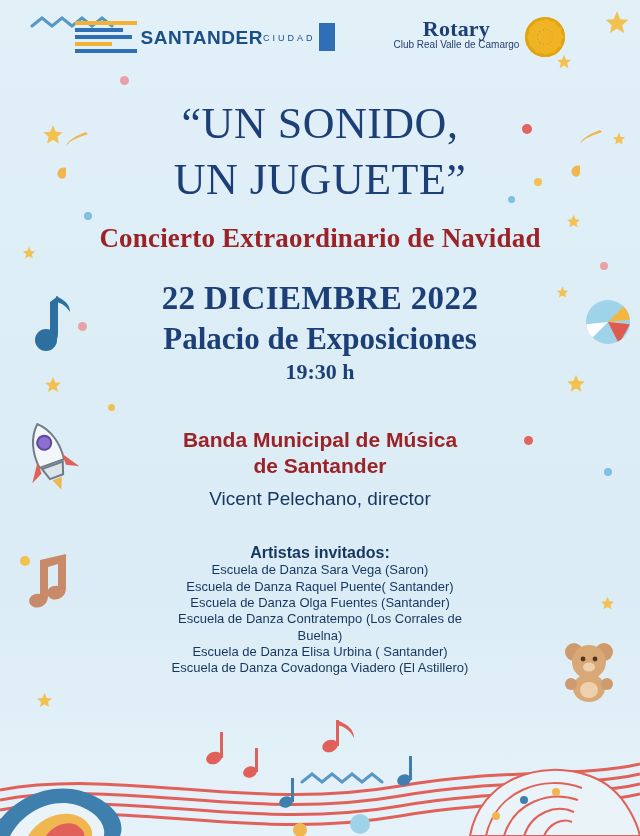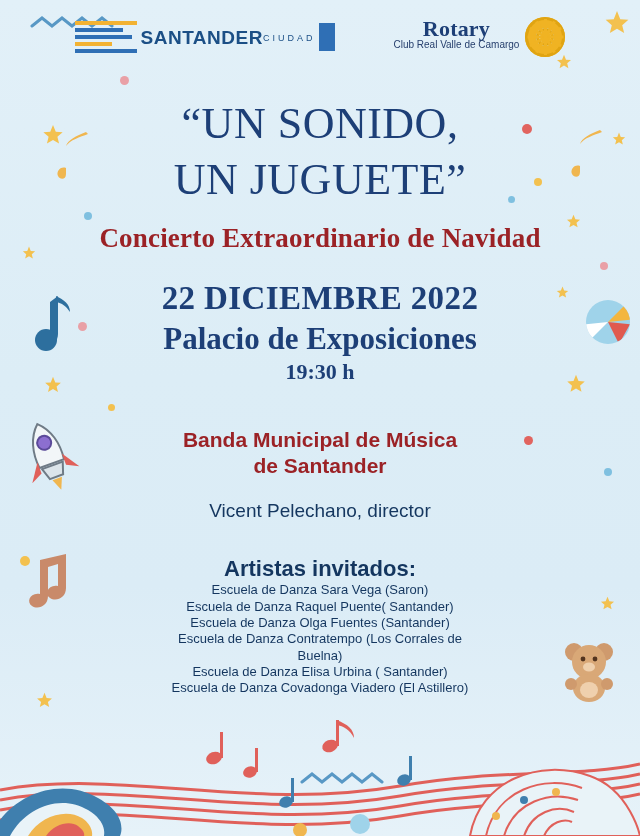--- a/index.html
+++ b/index.html
@@ -184,27 +184,27 @@
     font-weight: bold;
     color: #9b2226;
     font-size: 21px;
     margin-top: 42px;
     line-height: 1.25;
   }
   .director {
     font-family: "Liberation Sans", sans-serif;
     color: #14365f;
     font-size: 19px;
-    margin-top: 21px;
+    margin-top: 9px;
   }
   .guests-title {
     font-family: "Liberation Sans", sans-serif;
     font-weight: bold;
     color: #14365f;
-    font-size: 22px;
+    font-size: 16px;
     margin-top: 34px;
   }
   .guest {
     font-family: "Liberation Sans", sans-serif;
     color: #14365f;
     font-size: 13px;
     line-height: 1.26;
   }
 
   

